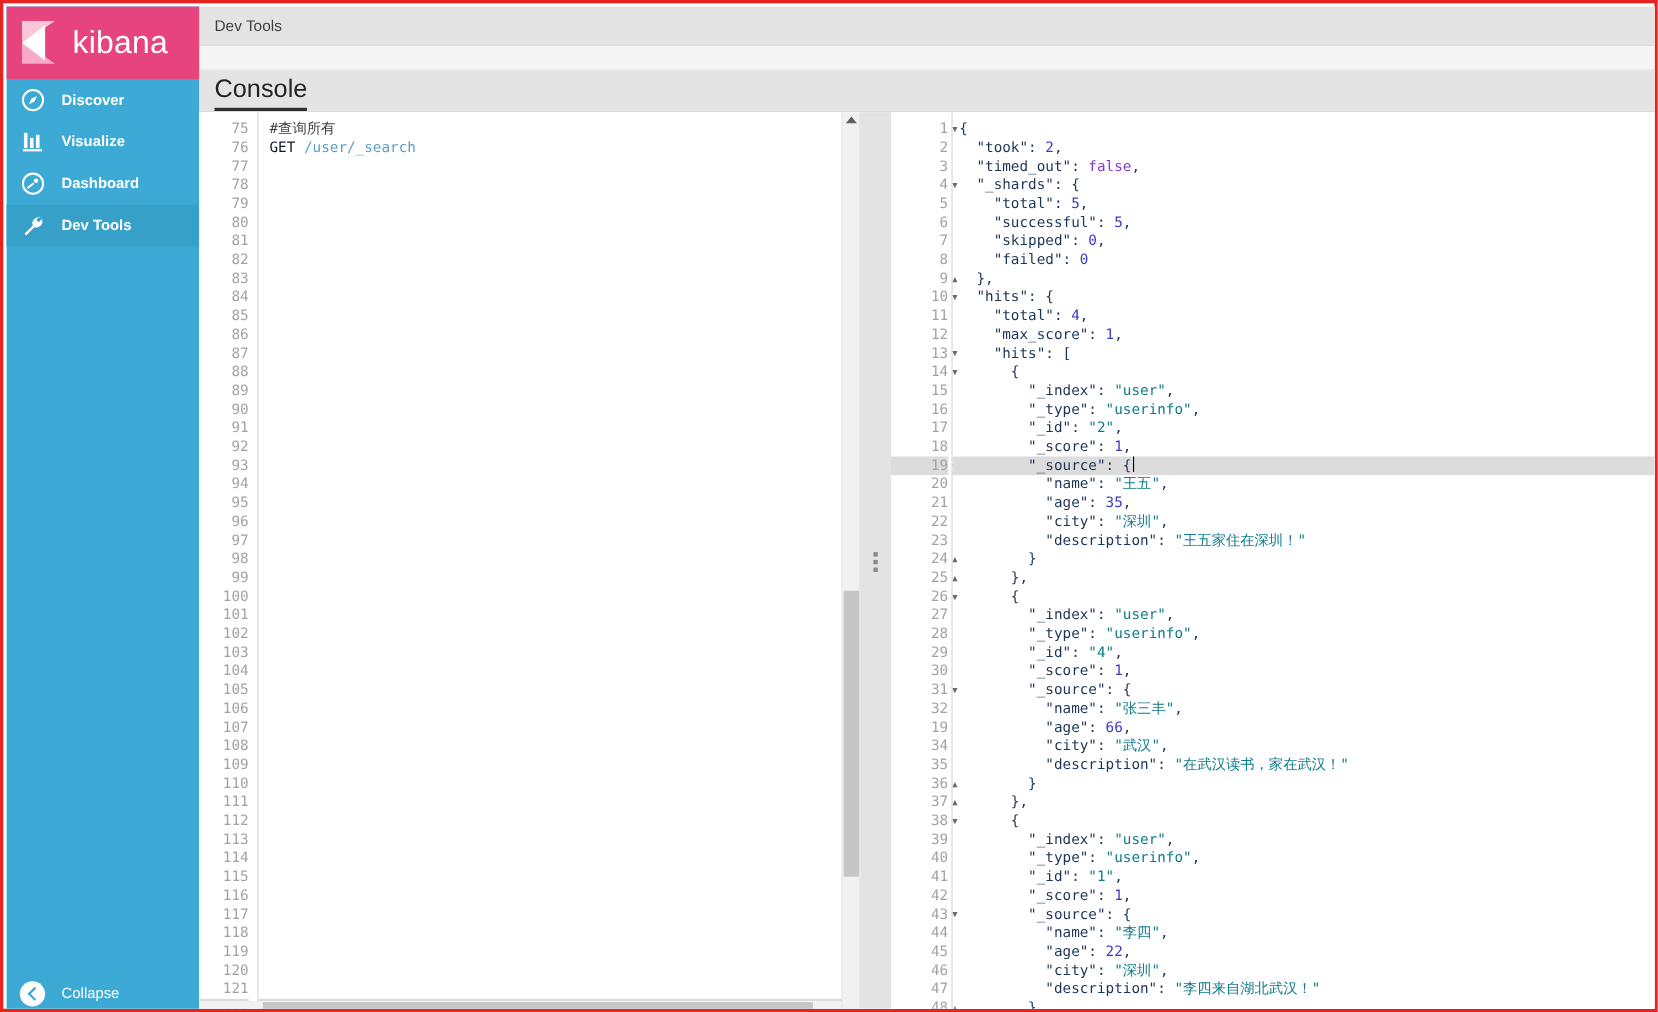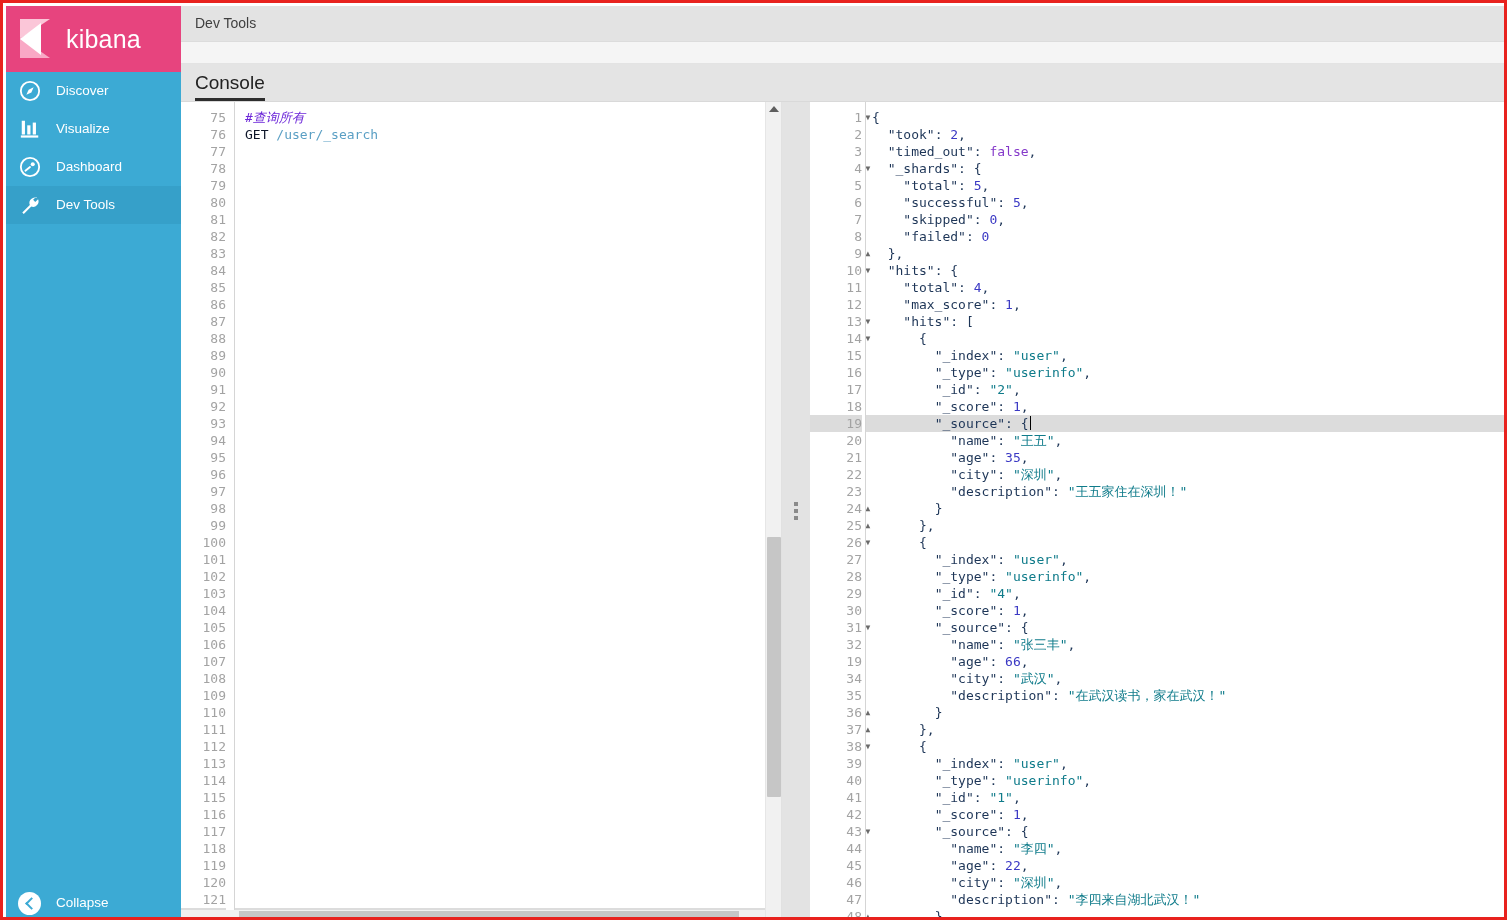--- a/index.html
+++ b/index.html
@@ -62,35 +62,36 @@
   }
   .logo-mark .k-wedge {
     position: absolute; left: 6px; top: 7px;
     width: 0; height: 0;
     border-right: 21px solid #ffffff;
     border-top: 16px solid transparent;
     border-bottom: 16px solid transparent;
   }
   .logo-text {
     color: #ffffff;
-    font-size: 25px;
+    font-size: 29px;
     font-weight: 400;
     letter-spacing: 0.2px;
     margin-left: 4px;
   }
 
   .nav-item {
     height: 38px;
     display: flex;
     align-items: center;
     padding-left: 12px;
     gap: 15px;
     color: #ffffff;
     font-size: 13.5px;
     cursor: pointer;
+    font-weight: bold;
   }
   .nav-item.active { background: #36a0c9; }
   .nav-icon {
     width: 23px; height: 23px;
     display: flex; align-items: center; justify-content: center;
     flex: 0 0 23px;
   }
   .nav-icon svg { display: block; }
   .nav-label { line-height: 1; }
 
@@ -147,21 +148,21 @@
     border-bottom: 1px solid #e3e3e3;
   }
   .tab-bar {
     height: 38px;
     background: #e4e4e4;
     display: flex;
     align-items: flex-end;
     padding-left: 14px;
   }
   .tab {
-    font-size: 19px;
+    font-size: 23px;
     color: #222;
     padding-bottom: 4px;
     border-bottom: 3px solid #2e2e2e;
     cursor: pointer;
   }
 
   
   #console {
     flex: 1 1 auto;
     display: flex;
@@ -263,21 +264,21 @@
     white-space: pre;
     color: #1a1a1a;
   }
   .cline.hl {
     background: #dcdcdc;
     margin-left: -10px;
     padding-left: 10px;
     width: calc(100% + 10px);
   }
 
-  .tok-comment { color: #6d28d9; font-style: italic; }
+  .tok-comment { color: #404040; }
   .tok-method  { color: #0f172a; }
   .tok-url     { color: #5a9fc4; }
   .tok-key     { color: #1d3557; }
   .tok-str     { color: #0f7b8a; }
   .tok-num     { color: #3b39c4; }
   .tok-bool    { color: #8438c9; }
   .tok-punct   { color: #1d3557; }
   .caret {
     display: inline-block;
     width: 1px;

